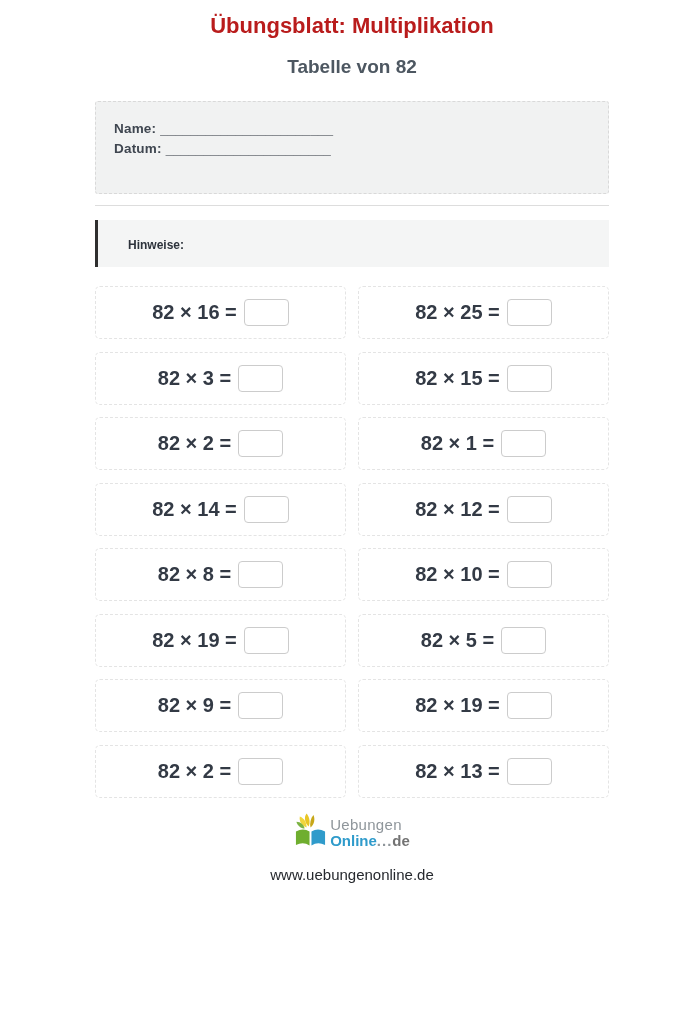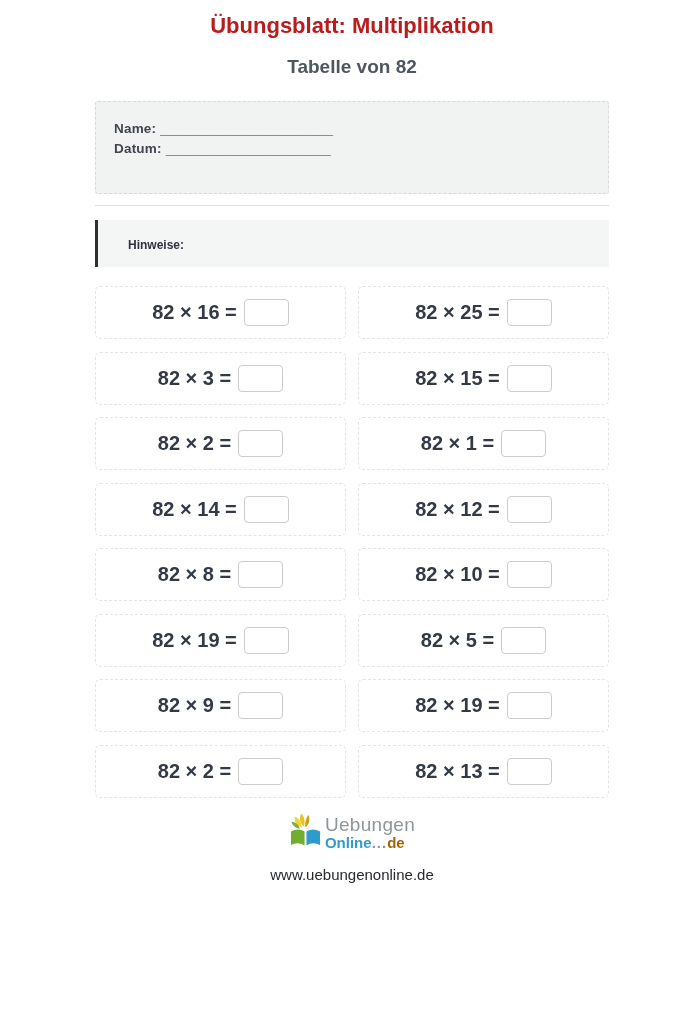--- a/index.html
+++ b/index.html
@@ -55,25 +55,25 @@
     width: 45px; height: 27px;
     border: 1px solid #cccccc; border-radius: 4px;
     background: #ffffff; outline: none;
     font-family: "Liberation Sans", sans-serif; font-size: 14px;
     text-align: center; color: #333a45;
   }
 
   .footer { text-align: center; margin-top: 14px; }
   .logo { display: inline-flex; align-items: center; gap: 3px; }
   .logo-text { text-align: left; line-height: 1; }
-  .logo-line1 { font-size: 19px; color: #8f969b; letter-spacing: .3px; }
+  .logo-line1 { font-size: 15px; color: #8f969b; letter-spacing: .3px; }
   .logo-line2 { font-size: 15px; font-weight: 700; margin-top: 1px; }
   .logo-online { color: #2f9bcb; }
   .logo-dots { color: #8f969b; letter-spacing: 1px; }
-  .logo-de { color: #a16207; }
+  .logo-de { color: #737373; }
   .site-url { margin-top: 13px; font-size: 15px; color: #26292e; }
 </style>
 </head>
 <body>
 
 <div class="page">
 
   <h1 class="title">Übungsblatt: Multiplikation</h1>
   <div class="subtitle">Tabelle von 82</div>
 

